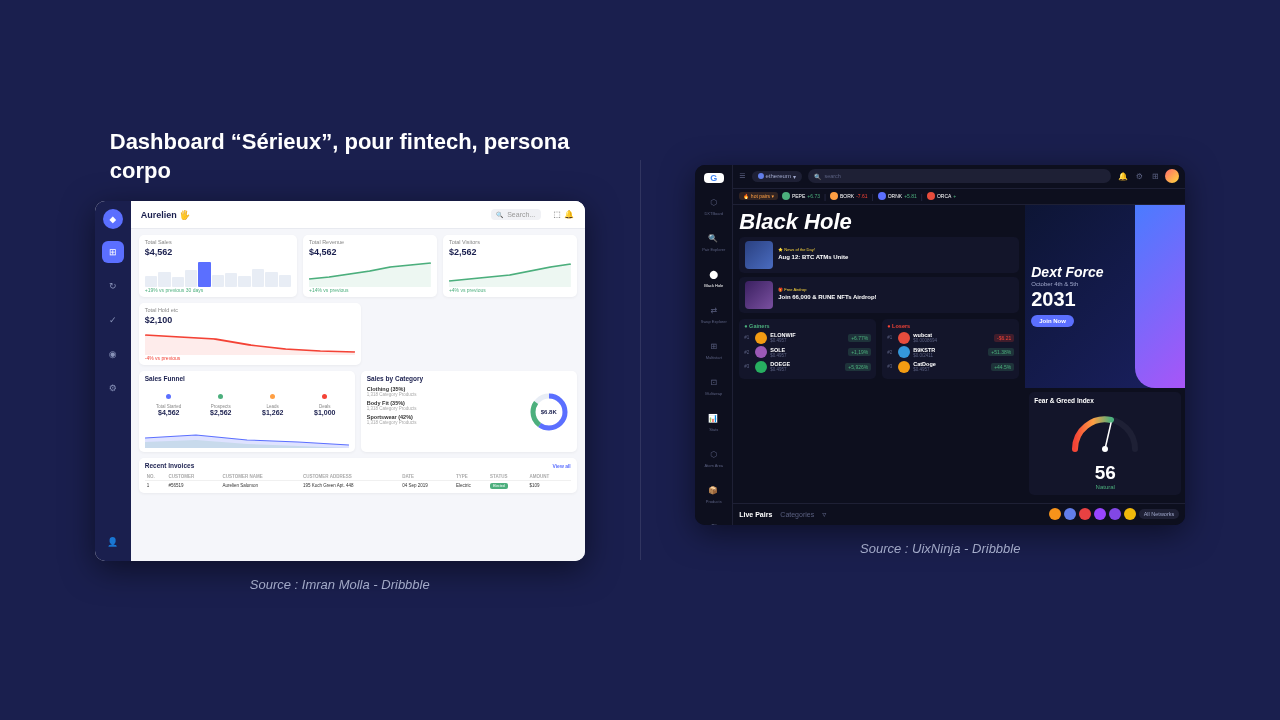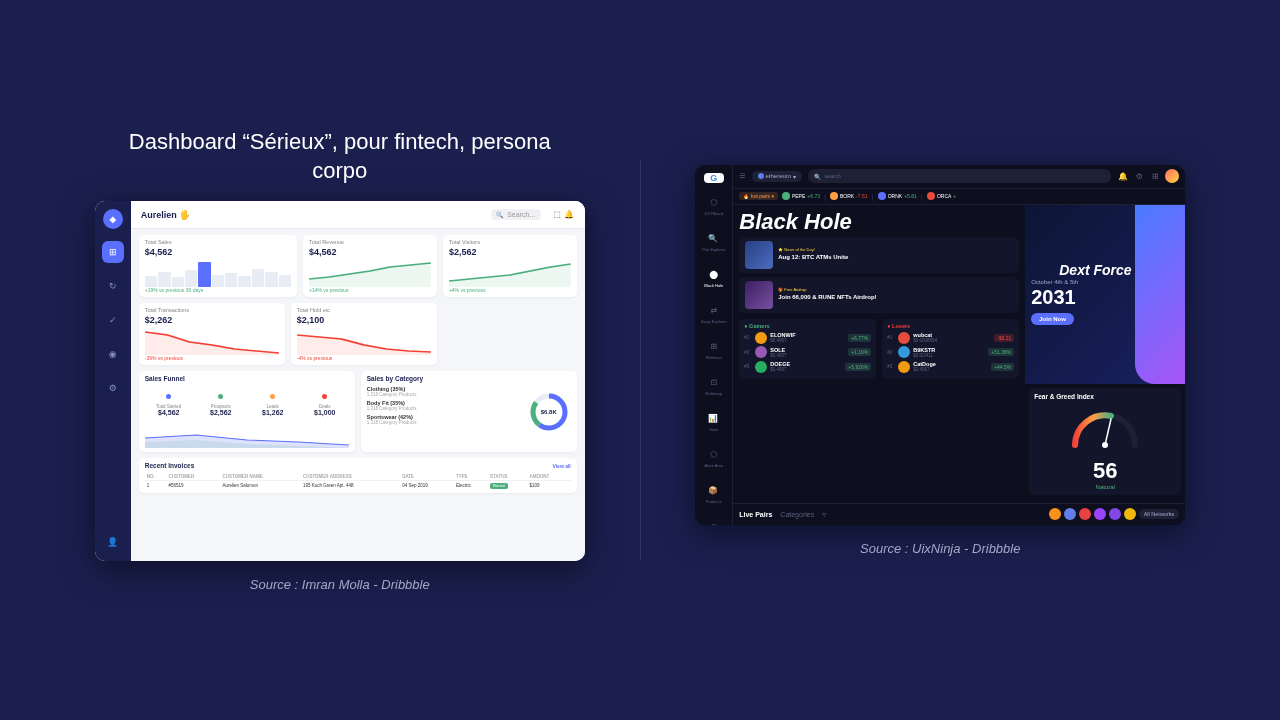--- a/index.html
+++ b/index.html
@@ -32,22 +32,21 @@
       flex-direction: column;
       align-items: center;
       justify-content: center;
       gap: 16px;
       padding: 10px 20px;
     }
 
     .panel-title {
       color: #ffffff;
       font-size: 22px;
-      font-weight: 400;
-      text-align: center;
+      font-weight: 700;
       line-height: 1.3;
       max-width: 460px;
     }
 
     .dashboard-frame {
       border-radius: 10px;
       overflow: hidden;
       box-shadow: 0 8px 32px rgba(0,0,0,0.5);
     }
 
@@ -685,21 +684,20 @@
       overflow: hidden;
       position: relative;
     }
 
     .dext-force-title {
       font-size: 14px;
       font-weight: 900;
       color: #ffffff;
       font-style: italic;
       line-height: 1;
-      margin-left: 28px;
     }
 
     .dext-subtitle {
       font-size: 6px;
       color: #a0a8cc;
       margin-top: 2px;
     }
 
     .dext-year {
       font-size: 20px;
@@ -746,21 +744,21 @@
 
     .fg-gauge {
       display: flex;
       align-items: center;
       justify-content: center;
       position: relative;
       height: 55px;
     }
 
     .fg-number {
-      font-size: 22px;
+      font-size: 19px;
       font-weight: 900;
       color: #ffffff;
       text-align: center;
     }
 
     .fg-label {
       font-size: 6px;
       color: #4caf7d;
       text-align: center;
     }
@@ -909,31 +907,20 @@
                 <svg class="mini-line" viewBox="0 0 60 28" preserveAspectRatio="none">
                   <polyline points="0,22 10,20 20,18 30,16 40,12 50,8 60,5" fill="none" stroke="#4caf7d" stroke-width="1.5"></polyline>
                   <polygon points="0,28 0,22 10,20 20,18 30,16 40,12 50,8 60,5 60,28" fill="rgba(76,175,125,0.1)"></polygon>
                 </svg>
               </div>
               <div class="stat-card-change">+4% vs previous</div>
             </div>
           </div>
 
           <div class="analytics-stats-row">
-            <div class="stat-card" style="flex:1">
-              <div class="stat-card-label">Total Transactions</div>
-              <div class="stat-card-value">$2,262</div>
-              <div class="stat-card-chart">
-                <svg class="mini-line" viewBox="0 0 60 28" preserveAspectRatio="none">
-                  <polyline points="0,5 10,8 20,15 30,18 40,22 50,24 60,26" fill="none" stroke="#f44336" stroke-width="1.5"></polyline>
-                  <polygon points="0,28 0,5 10,8 20,15 30,18 40,22 50,24 60,26 60,28" fill="rgba(244,67,54,0.1)"></polygon>
-                </svg>
-              </div>
-              <div class="stat-card-change" style="color:#f44336;">-39% vs previous</div>
-            </div>
             <div class="stat-card" style="flex:1">
               <div class="stat-card-label">Total Hold etc</div>
               <div class="stat-card-value">$2,100</div>
               <div class="stat-card-chart">
                 <svg class="mini-line" viewBox="0 0 60 28" preserveAspectRatio="none">
                   <polyline points="0,8 10,10 20,12 30,18 40,22 50,24 60,25" fill="none" stroke="#f44336" stroke-width="1.5"></polyline>
                   <polygon points="0,28 0,8 10,10 20,12 30,18 40,22 50,24 60,25 60,28" fill="rgba(244,67,54,0.1)"></polygon>
                 </svg>
               </div>
               <div class="stat-card-change" style="color:#f44336;">-4% vs previous</div>

